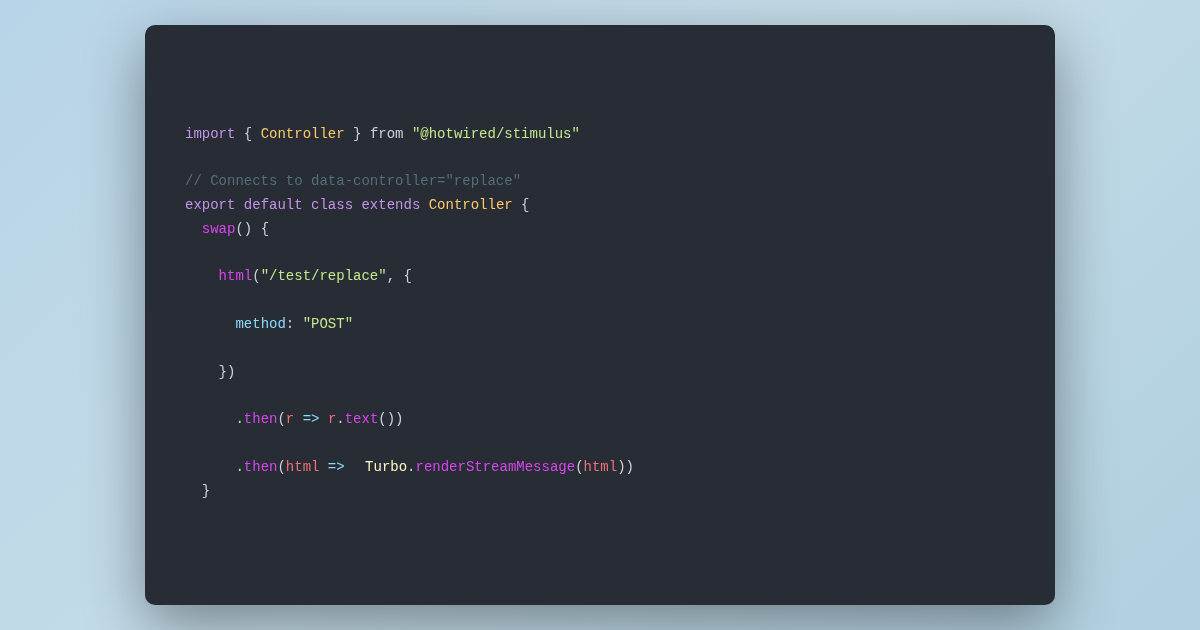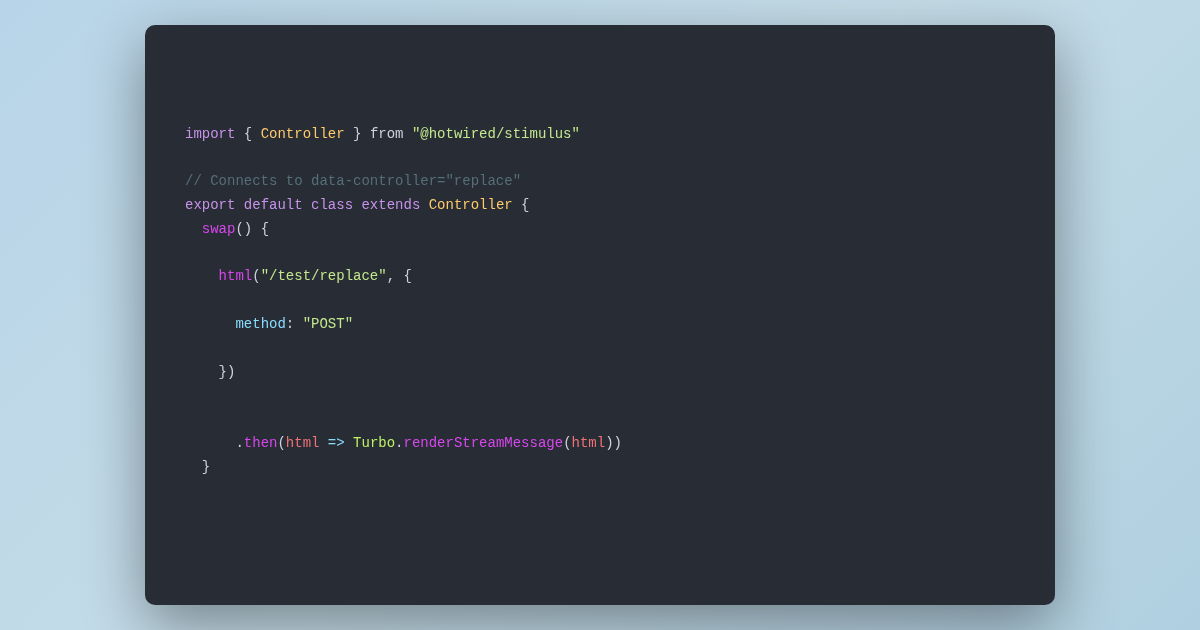--- a/index.html
+++ b/index.html
@@ -40,27 +40,27 @@
     .keyword { color: #c792ea; }
     .class-name { color: #ffcb6b; }
     .string { color: #c3e88d; }
     .method { color: #d946ef; }
     .comment { color: #546e7a; font-style: normal; }
     .plain { color: #cdd3de; }
     .arrow { color: #89ddff; }
     .param { color: #f07178; }
     .property { color: #89ddff; text-align: right; }
     .value { color: #c3e88d; }
-    .turbo { color: #bef264; }
+    .turbo { color: #fef9c3; margin-left: 12px; }
   </style>
 </head>
 <body>
 
 <div class="code-window">
   <div class="code-block" id="code-container">
   <span class="line"><span class="keyword">import</span><span class="plain"> { </span><span class="class-name">Controller</span><span class="plain"> } </span><span class="plain">from</span><span class="plain"> </span><span class="string">"@hotwired/stimulus"</span></span><span class="line">
 </span><span class="line"><span class="comment">// Connects to data-controller="replace"</span></span><span class="line"><span class="keyword">export</span><span class="plain"> </span><span class="keyword">default</span><span class="plain"> </span><span class="keyword">class</span><span class="plain"> </span><span class="keyword">extends</span><span class="plain"> </span><span class="class-name">Controller</span><span class="plain"> {</span></span><span class="line">  <span class="method">swap</span><span class="plain">() {</span></span><span class="line">
 </span><span class="line">    <span class="method">html</span><span class="plain">(</span><span class="string">"/test/replace"</span><span class="plain">, {</span></span><span class="line">
 </span><span class="line">      <span class="property">method</span><span class="plain">: </span><span class="value">"POST"</span></span><span class="line">
 </span><span class="line">    <span class="plain">})</span></span><span class="line">
-</span><span class="line">
+</span><span class="line">      <span class="plain">.</span><span class="method">then</span><span class="plain">(</span><span class="param">r</span><span class="plain"> </span><span class="arrow">=&gt;</span><span class="plain"> </span><span class="param">r</span><span class="plain">.</span><span class="method">text</span><span class="plain">())</span></span><span class="line">
 </span><span class="line">      <span class="plain">.</span><span class="method">then</span><span class="plain">(</span><span class="param">html</span><span class="plain"> </span><span class="arrow">=&gt;</span><span class="plain"> </span><span class="turbo">Turbo</span><span class="plain">.</span><span class="method">renderStreamMessage</span><span class="plain">(</span><span class="param">html</span><span class="plain">))</span></span><span class="line">  <span class="plain">}</span></span></div>
 </div>
 
 </body></html>

